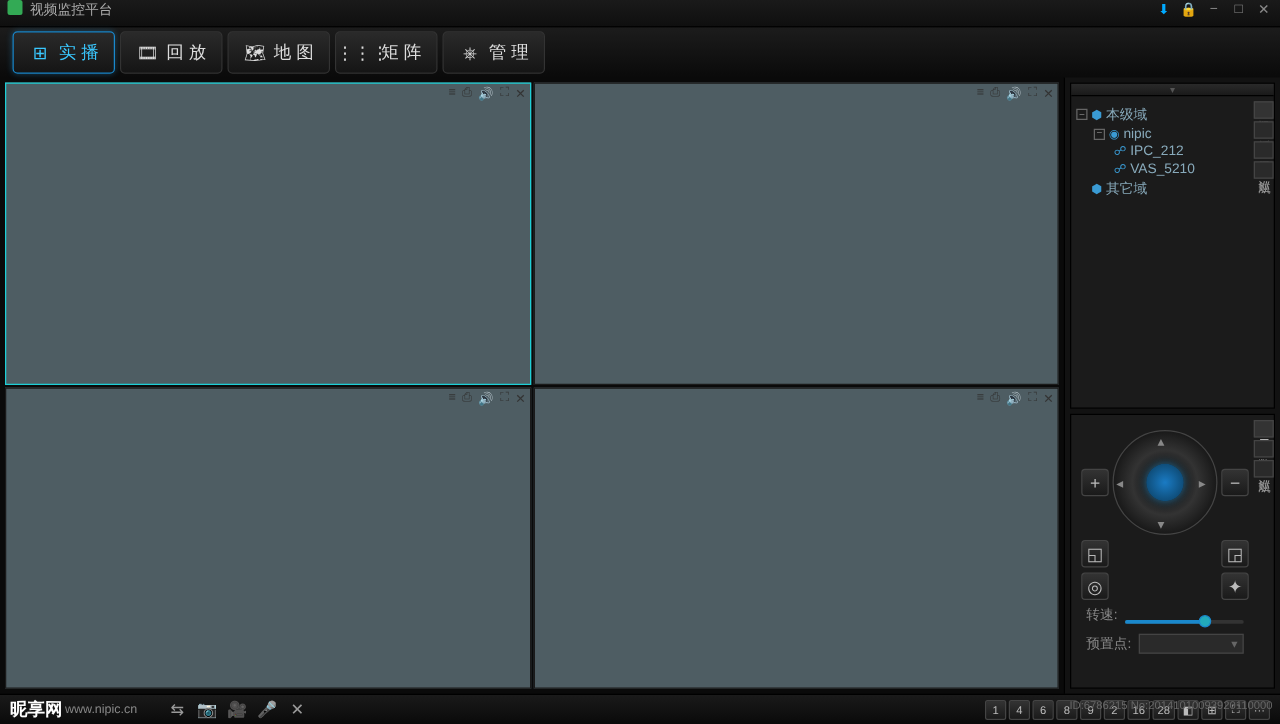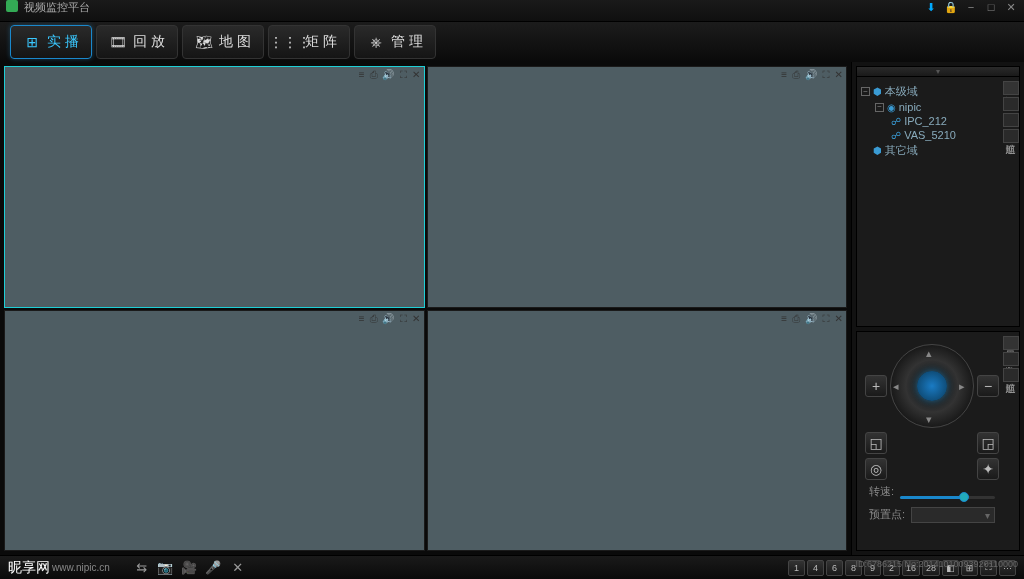--- a/index.html
+++ b/index.html
@@ -49,21 +49,21 @@
 .ptz-slider-row{display:flex;align-items:flex-end;gap:6px;margin-top:4px;padding:0 4px}
 .ptz-slider-row .lbl{color:#888;font-size:11px}
 .slider-track{flex:1;height:3px;background:#333;position:relative;border-radius:2px;cursor:pointer}
 .slider-fill{height:100%;width:64%;background:#1a88cc;border-radius:2px}
 .slider-thumb{position:absolute;top:-4px;left:62%;width:10px;height:10px;background:#2ab;border-radius:50%;border:1px solid #1a88cc}
 .preset-row{display:flex;align-items:flex-start;gap:6px;margin-top:8px;padding:0 4px}
 .preset-row .lbl{color:#888;font-size:11px}
 .preset-sel{flex:1;height:16px;background:#2a2a2a;border:1px solid #444;font-size:10px;display:flex;align-items:center;justify-content:flex-end;padding:0 4px;color:#666;cursor:pointer}
 .bottombar{height:24px;background:linear-gradient(#1a1a1a,#0a0a0a);display:flex;align-items:center;padding:0 8px;gap:8px;border-top:1px solid #000;position:relative}
 .bottombar .watermark{color:#888;font-size:10px;display:flex;align-items:center;gap:2px}
-.bottombar .watermark .wm-main{color:#fff;font-size:14px;font-weight:normal}
+.bottombar .watermark .wm-main{color:#fff;font-size:14px;font-weight:bold}
 .bottombar .tools{display:flex;gap:8px;margin-left:16px}
 .bottombar .tool{width:16px;height:16px;color:#999;cursor:pointer;display:flex;align-items:center;justify-content:center;font-size:13px}
 .bottombar .layouts{display:flex;gap:2px;margin-left:auto}
 .lb{min-width:17px;height:16px;background:linear-gradient(#333,#1a1a1a);border:1px solid #444;border-radius:2px;color:#bbb;font-size:9px;display:flex;align-items:center;justify-content:center;cursor:pointer;padding:0 3px}
 .bottombar .idstamp{position:absolute;right:6px;top:3px;color:#666;font-size:9px}
 </style>
 </head>
 <body>
 
 <div class="titlebar">

